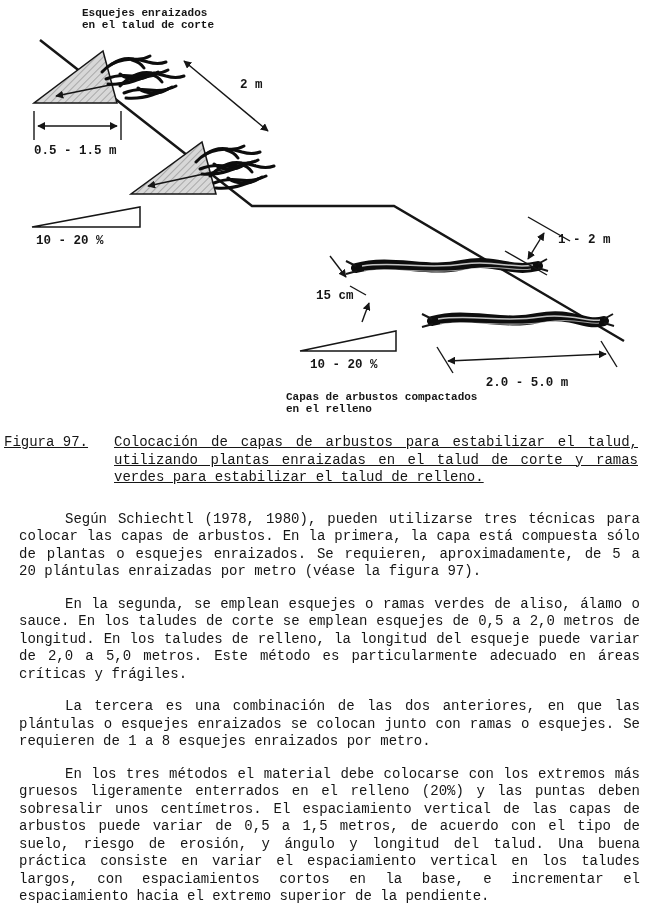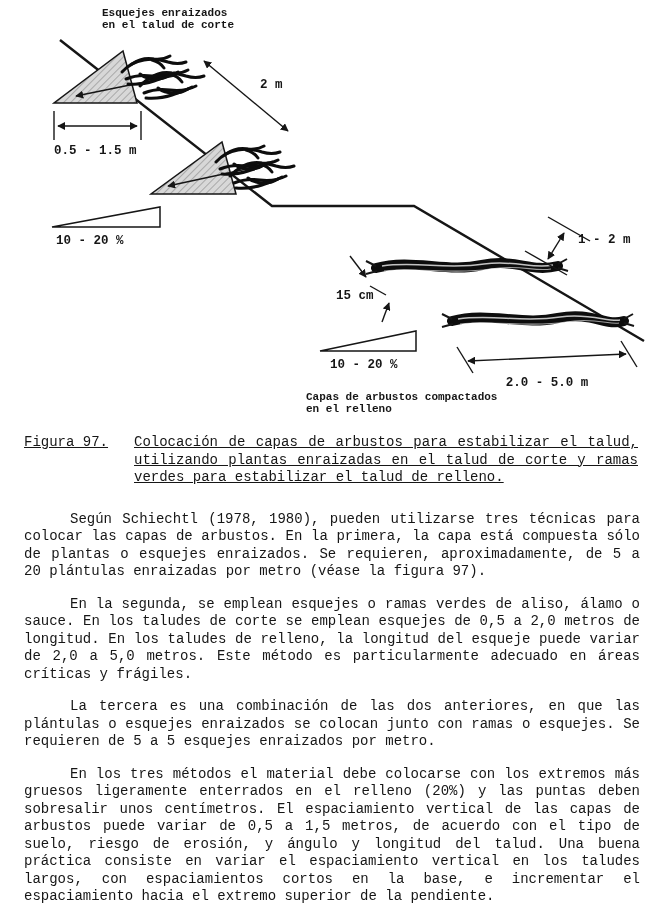--- a/index.html
+++ b/index.html
@@ -1,21 +1,21 @@
 <!DOCTYPE html>
 <html><head>
 <meta charset="utf-8">
 <style>
   html, body { margin: 0; padding: 0; background: #ffffff; }
   body {
     width: 650px; height: 919px; overflow: hidden;
     font-family: "Liberation Mono", monospace;
     color: #161616;
   }
-  .page { padding: 0 10px 0 24px; box-sizing: border-box; }
+  .page { padding: 0 10px 0 4px; box-sizing: border-box; }
   .diagram { margin: 0; }
   .diagram svg { display: block; }
 
   .svg-label { font: 700 11px "Liberation Mono", monospace; fill: #161616; }
   .svg-dim   { font: 700 12.5px "Liberation Mono", monospace; fill: #161616; }
   .ink   { stroke: #161616; fill: none; }
   .arr   { stroke: #161616; stroke-width: 1.4; fill: none; }
   .thick { stroke: #161616; stroke-width: 2.5; fill: none; }
 
   .caption {
@@ -24,21 +24,21 @@
     font-size: 14px; line-height: 17.5px; text-decoration: underline;
   }
   .caption-label {
     flex: 0 0 96px;
     text-decoration: underline;
     white-space: nowrap;
   }
   .caption-text { flex: 1; text-align: justify; }
 
   .body-par {
-    margin: 0 0 15px 0;
+    margin: 0 0 15px 15px;
     font-size: 14px; line-height: 17.5px;
     text-align: justify;
     text-indent: 46px;
   }
 </style>
 </head>
 <body>
 
 <div class="page">
 
@@ -146,16 +146,16 @@
     </svg>
   </figure>
 
   <div class="caption">
     <span class="caption-label">Figura 97.</span>
     <span class="caption-text">Colocación de capas de arbustos para estabilizar el talud, utilizando plantas enraizadas en el talud de corte y ramas verdes para estabilizar el talud de relleno.</span>
   </div>
 
   <p class="body-par">Según Schiechtl (1978, 1980), pueden utilizarse tres técnicas para colocar las capas de arbustos.  En la primera, la capa está compuesta sólo de plantas o esquejes enraizados.  Se requieren, aproximadamente, de 5 a 20 plántulas enraizadas por metro (véase la figura 97).</p>
   <p class="body-par">En la segunda, se emplean esquejes o ramas verdes de aliso, álamo o sauce.  En los taludes de corte se emplean esquejes de 0,5 a 2,0 metros de longitud.  En los taludes de relleno, la longitud del esqueje puede variar de 2,0 a 5,0 metros.  Este método es particularmente adecuado en áreas críticas y frágiles.</p>
-  <p class="body-par">La tercera es una combinación de las dos anteriores, en que las plántulas o esquejes enraizados se colocan junto con ramas o esquejes.  Se requieren de 5 a 5 esquejes enraizados por metro.</p>
+  <p class="body-par">La tercera es una combinación de las dos anteriores, en que las plántulas o esquejes enraizados se colocan junto con ramas o esquejes.  Se requieren de 1 a 8 esquejes enraizados por metro.</p>
   <p class="body-par">En los tres métodos el material debe colocarse con los extremos más gruesos ligeramente enterrados en el relleno (20%) y las puntas deben sobresalir unos centímetros.  El espaciamiento vertical de las capas de arbustos puede variar de 0,5 a 1,5 metros, de acuerdo con el tipo de suelo, riesgo de erosión, y ángulo y longitud del talud.  Una buena práctica consiste en variar el espaciamiento vertical en los taludes largos, con espaciamientos cortos en la base, e incrementar el espaciamiento hacia el extremo superior de la pendiente.</p>
 
 </div>
 
 </body></html>

